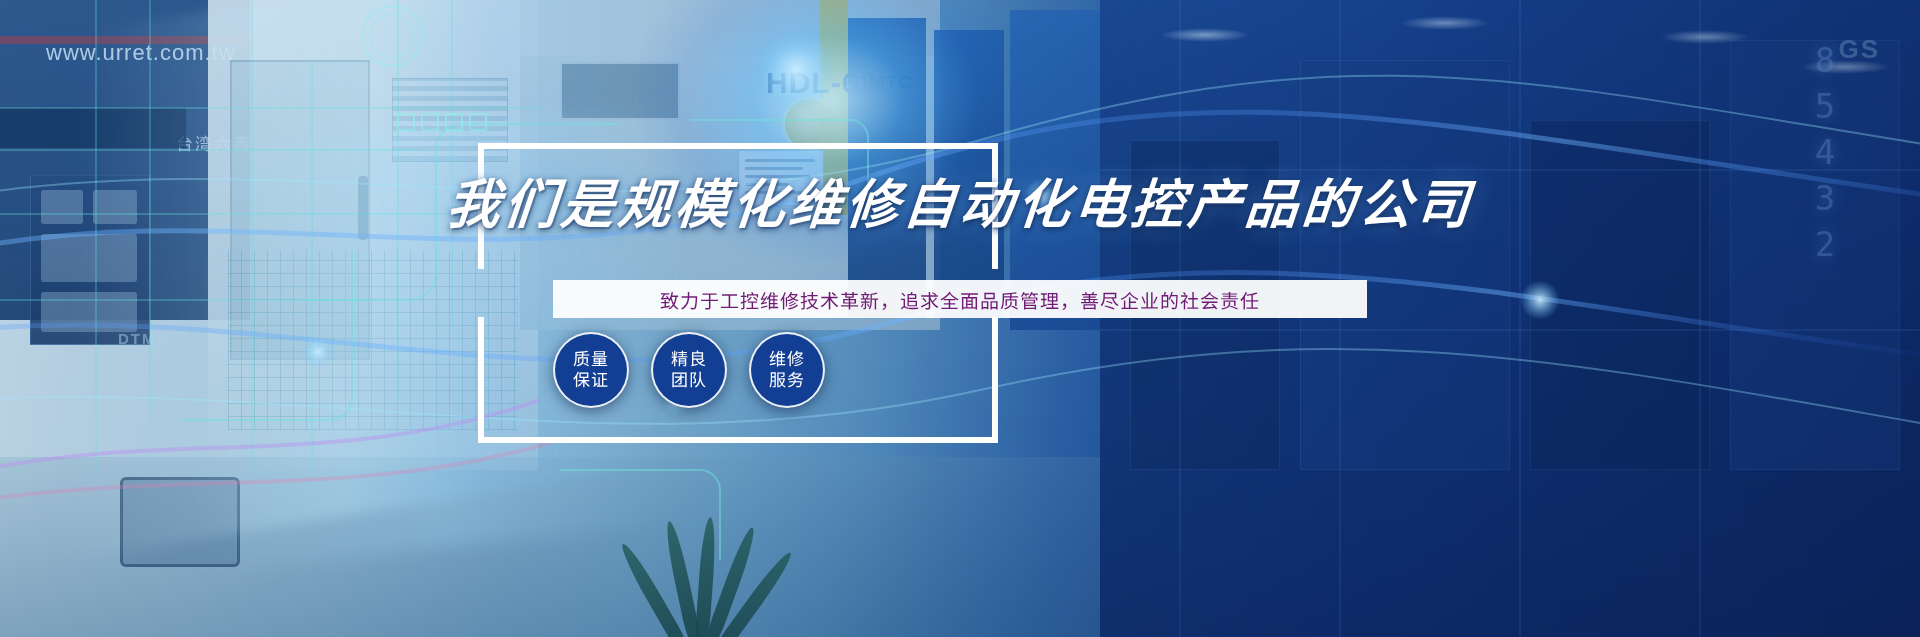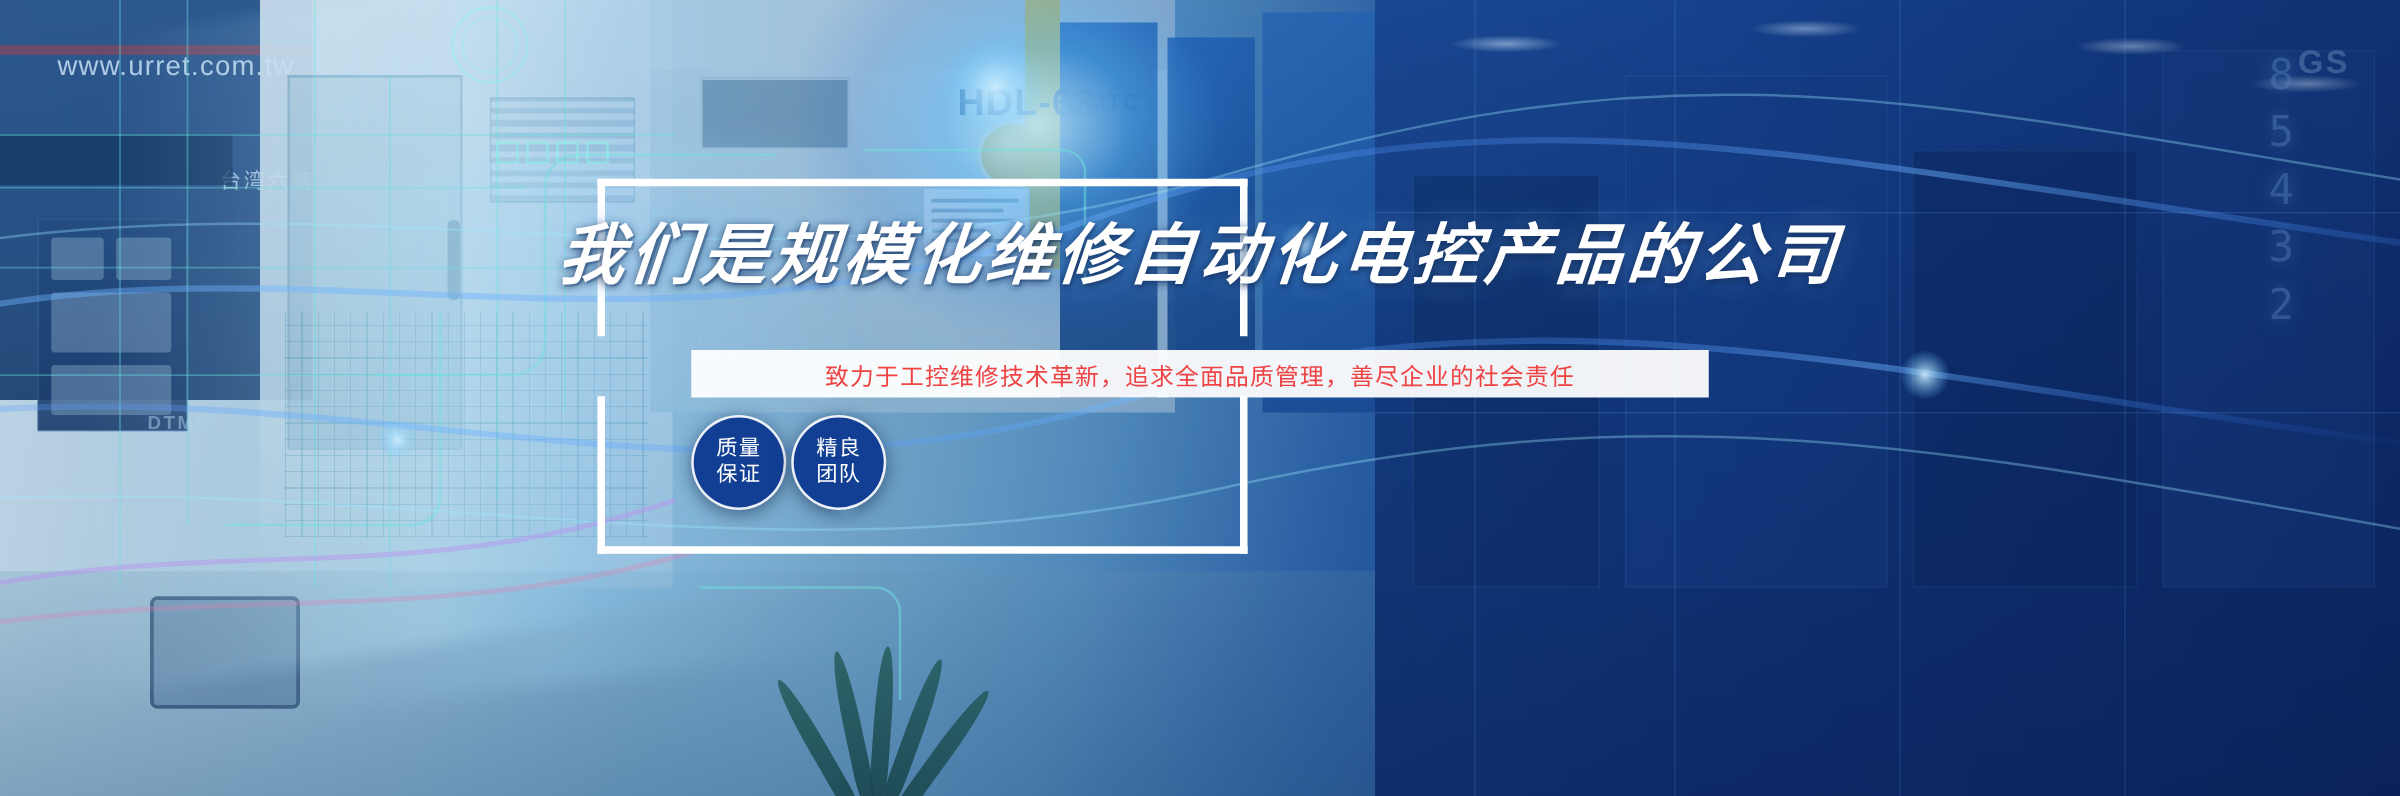--- a/index.html
+++ b/index.html
@@ -255,27 +255,27 @@
   }
 
   .tagline-bar{
     position:absolute;left:553px;top:280px;
     width:814px;height:38px;
     background:rgba(255,255,255,.94);
     display:flex;align-items:center;justify-content:center;
   }
   .tagline-bar .txt{
     font-family:"DejaVu Sans","Liberation Sans",sans-serif;
-    font-size:19px;color:#ef4444;letter-spacing:1px;white-space:nowrap;
+    font-size:19px;color:#701a75;letter-spacing:1px;white-space:nowrap;
   }
 
   .badges{
     position:absolute;left:553px;top:332px;
     width:600px;height:76px;
-    display:flex;align-items:center;gap:4px;
+    display:flex;align-items:center;gap:22px;
   }
   .badge{
     width:76px;height:76px;border-radius:50%;
     background:#123f93;
     border:2px solid rgba(255,255,255,.92);
     display:flex;flex-direction:column;align-items:center;justify-content:center;
     color:#ffffff;
     font-family:"DejaVu Sans","Liberation Sans",sans-serif;
     font-size:17px;line-height:1.25;letter-spacing:1px;
     box-shadow:0 3px 14px rgba(4,20,56,.5);
@@ -467,16 +467,20 @@
 
     <div class="badges">
       <div class="badge">
         <span class="l1">质量</span>
         <span class="l2">保证</span>
       </div>
       <div class="badge">
         <span class="l1">精良</span>
         <span class="l2">团队</span>
       </div>
+      <div class="badge">
+        <span class="l1">维修</span>
+        <span class="l2">服务</span>
+      </div>
     </div>
 
   </div>
 </div>
 
 </body></html>

